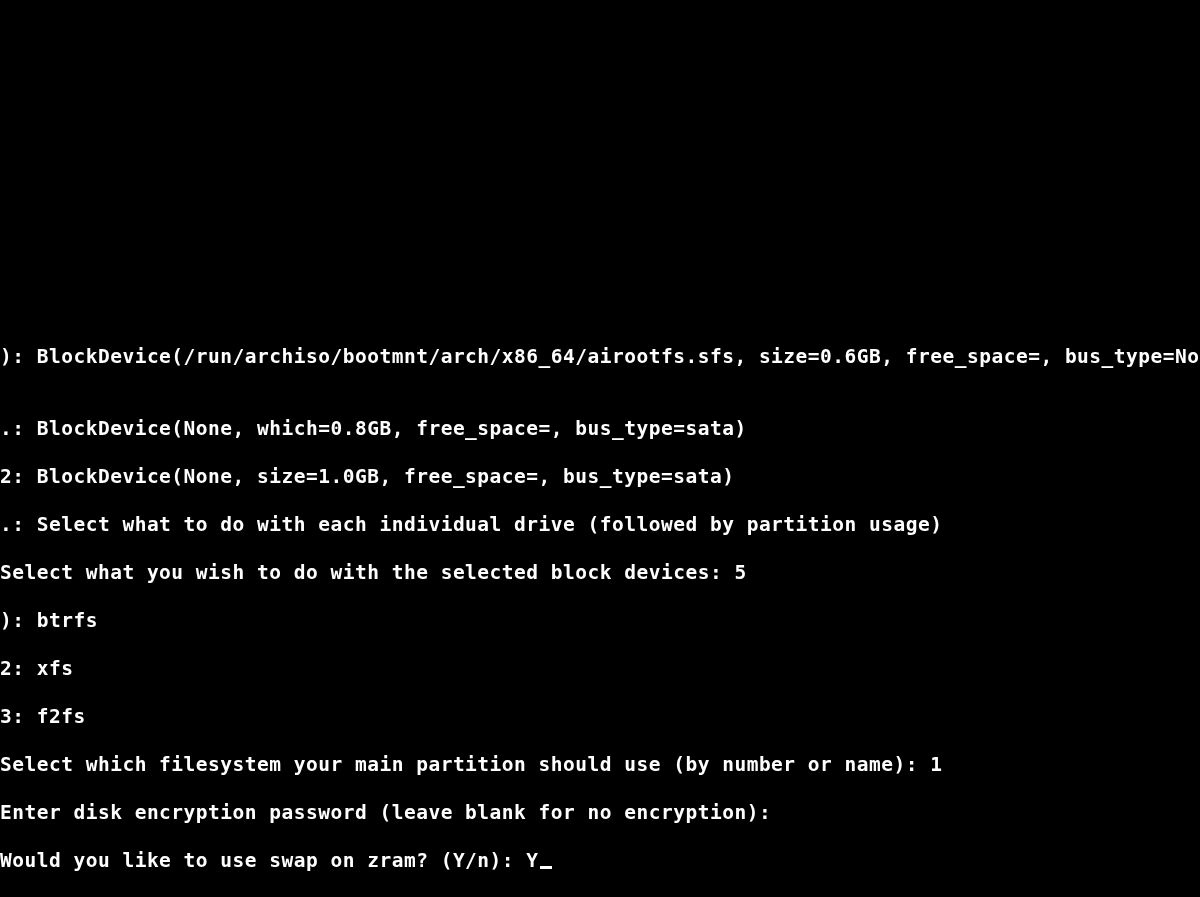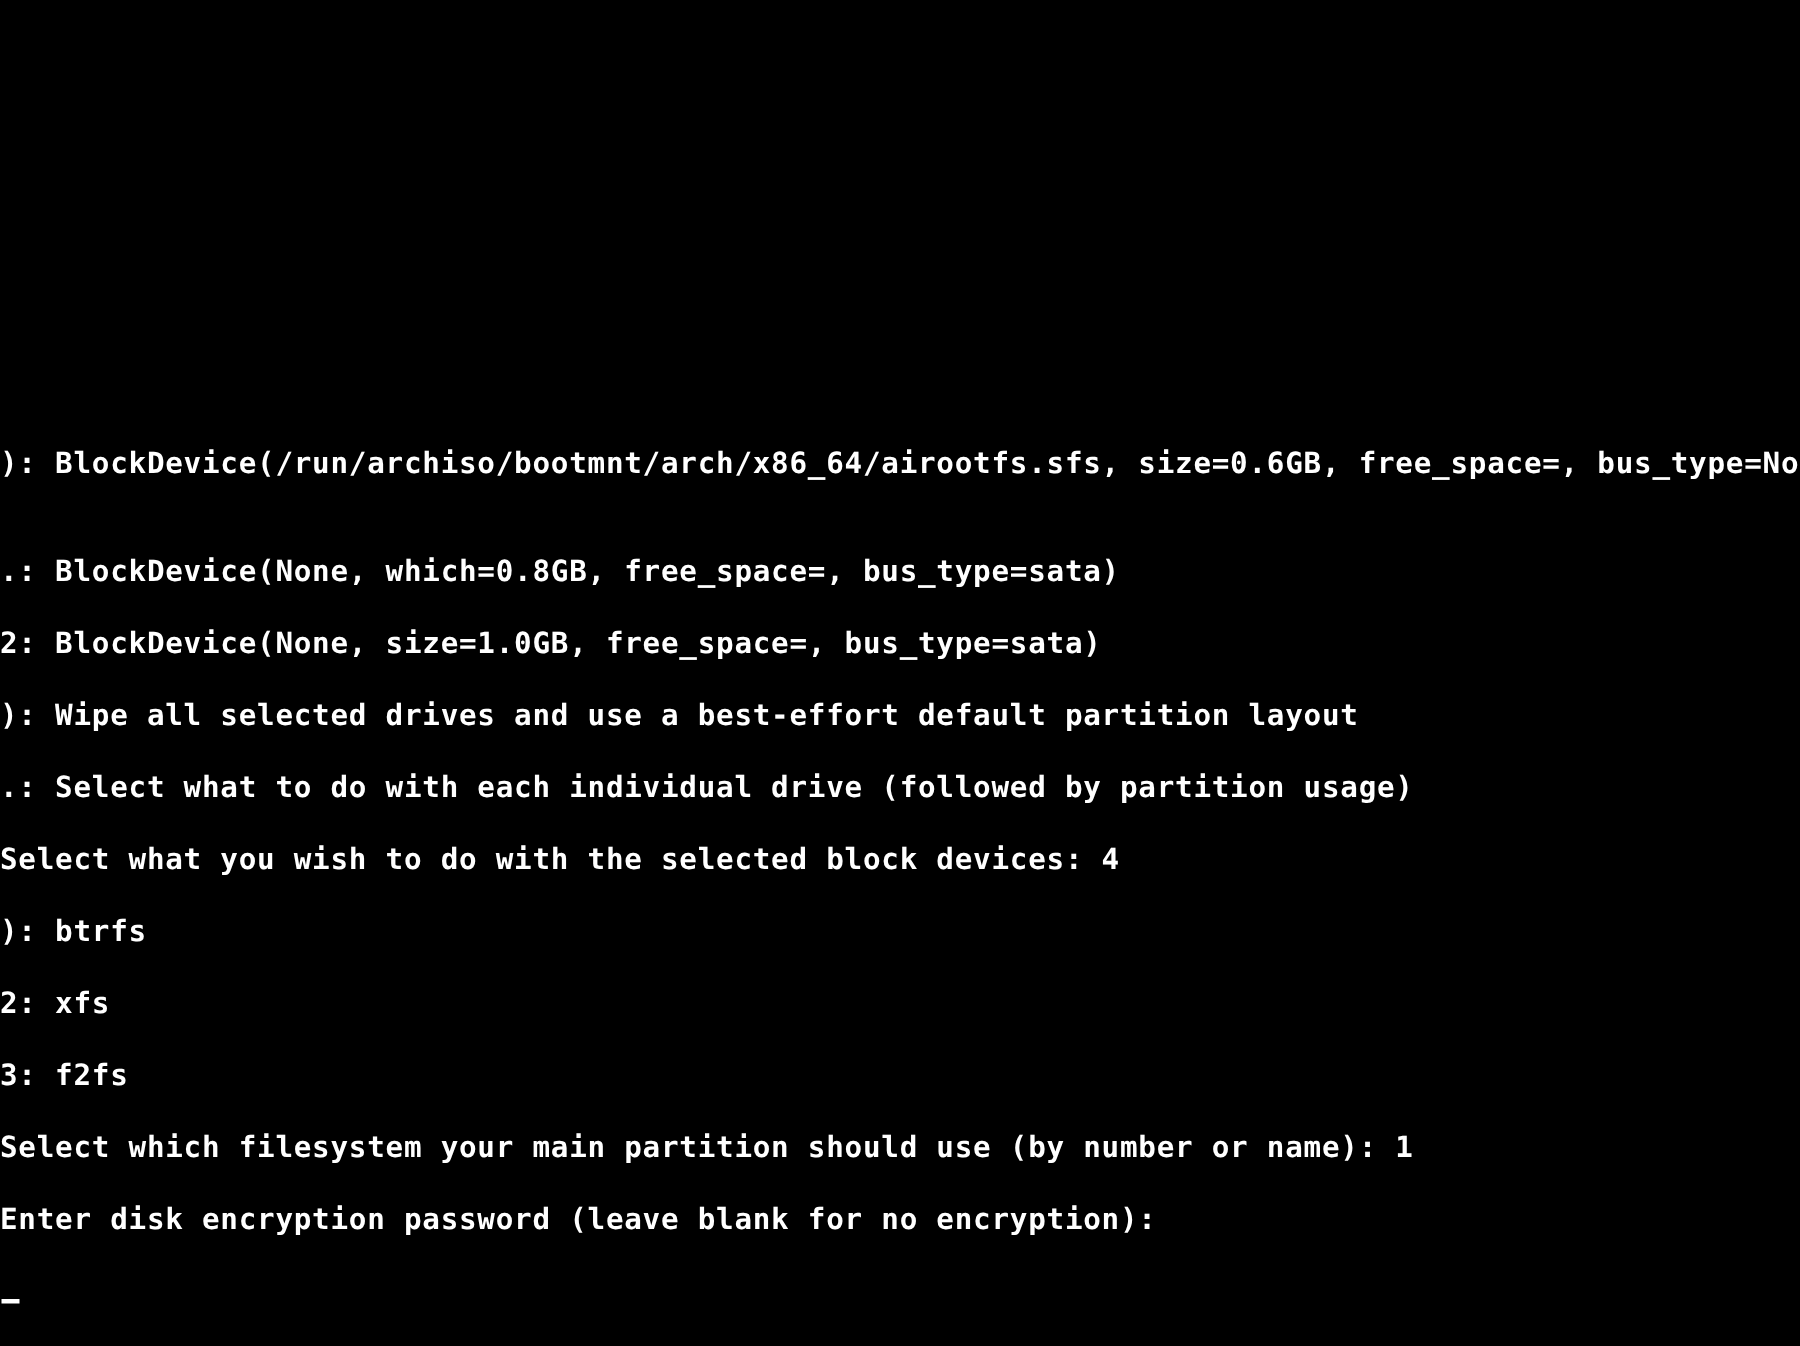--- a/index.html
+++ b/index.html
@@ -38,22 +38,21 @@
   }
 </style>
 </head>
 <body>
 
 <div class="terminal">
 <span class="line">): BlockDevice(/run/archiso/bootmnt/arch/x86_64/airootfs.sfs, size=0.6GB, free_space=, bus_type=None</span>
 <span class="line"></span>
 <span class="line">.: BlockDevice(None, which=0.8GB, free_space=, bus_type=sata)</span>
 <span class="line">2: BlockDevice(None, size=1.0GB, free_space=, bus_type=sata)</span>
-<span class="line">): Wipe all selected drives and use a best-effort default partition layout</span>
 <span class="line">.: Select what to do with each individual drive (followed by partition usage)</span>
-<span class="line">Select what you wish to do with the selected block devices: 4</span>
+<span class="line">Select what you wish to do with the selected block devices: 5</span>
 <span class="line">): btrfs</span>
 <span class="line">2: xfs</span>
 <span class="line">3: f2fs</span>
 <span class="line">Select which filesystem your main partition should use (by number or name): 1</span>
 <span class="line">Enter disk encryption password (leave blank for no encryption):</span>
-<span class="line"><span class="cursor"></span></span>
+<span class="line"><span>Would you like to use swap on zram? (Y/n): Y</span><span class="cursor"></span></span>
 </div>
 
 </body></html>

